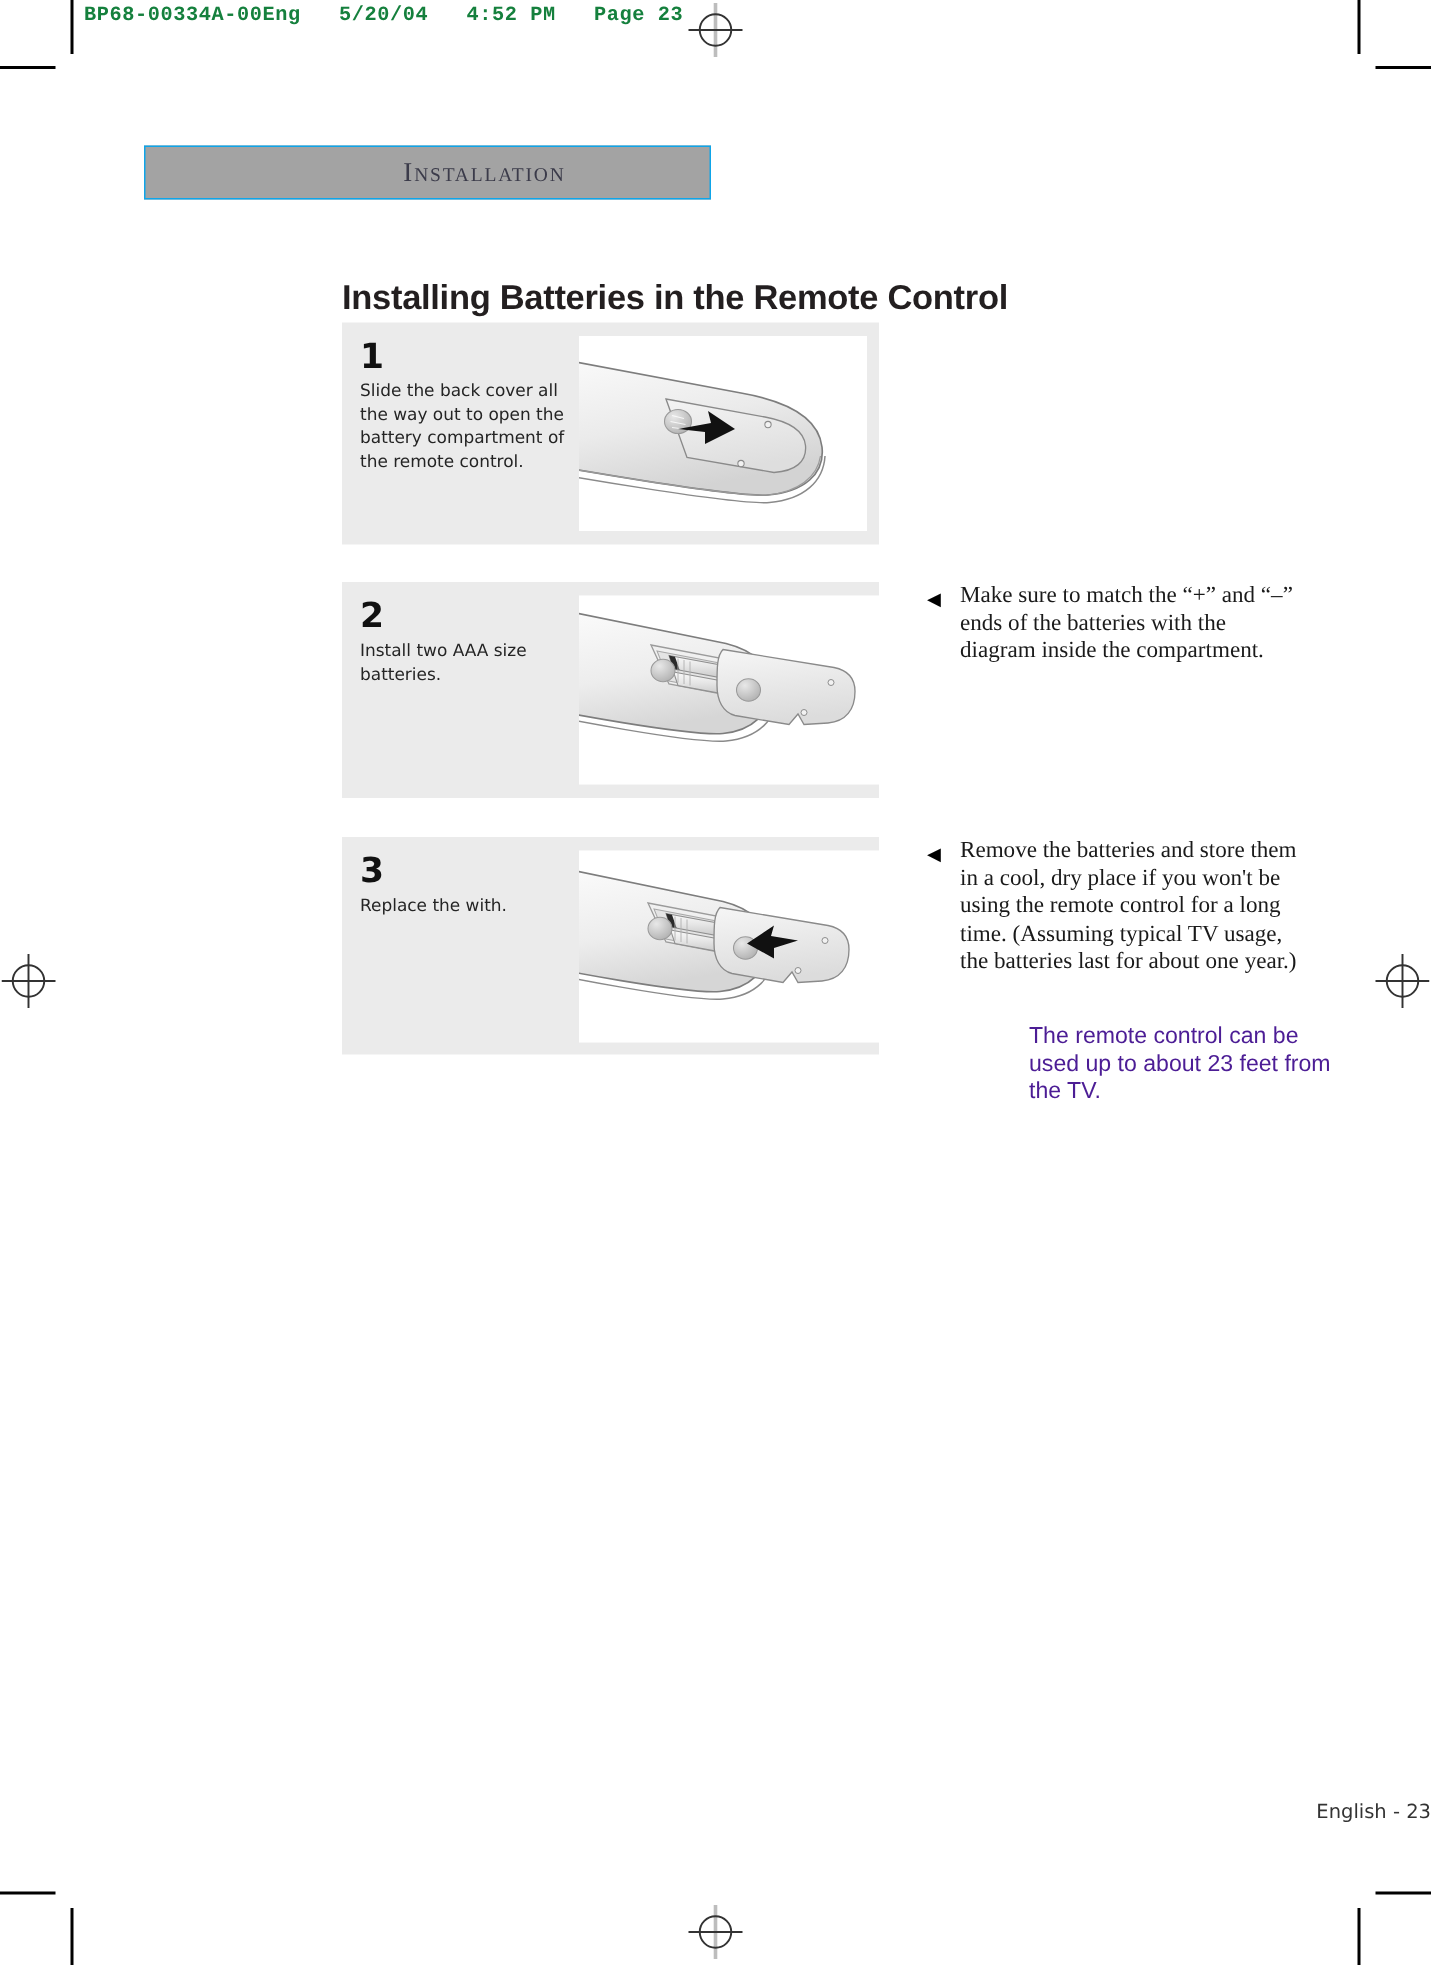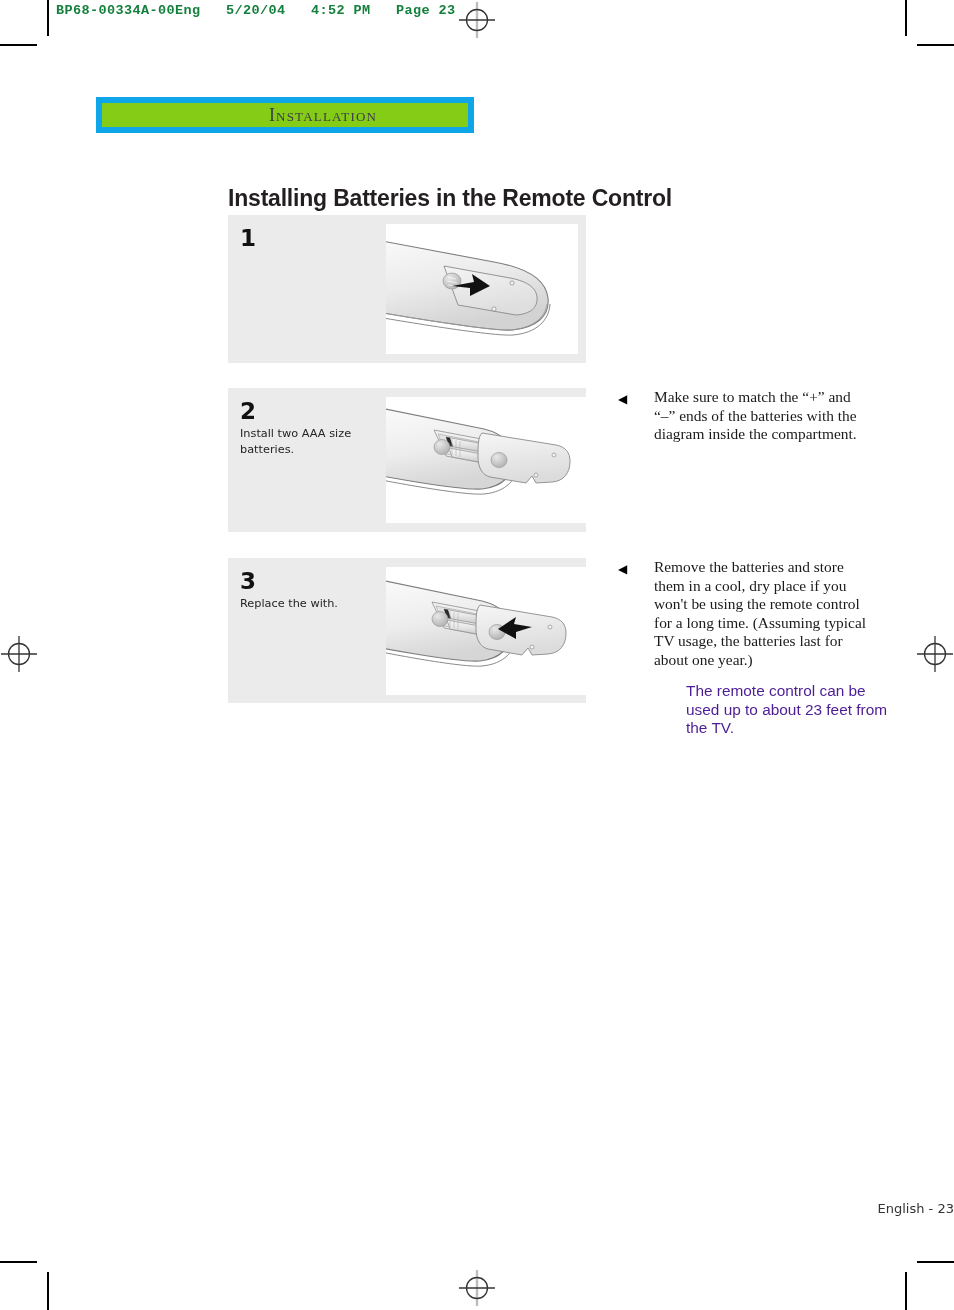--- a/index.html
+++ b/index.html
@@ -39,23 +39,23 @@
     white-space: pre;
   }
 
   
   .section-box {
     position: absolute;
     left: 96px;
     top: 97px;
     width: 378px;
     height: 36px;
-    border: 6px solid #0ea5e9;
+    border: 1px solid #0ea5e9;
     box-sizing: border-box;
-    background: #84cc16;
+    background: #a3a3a3;
   }
   .section-box-label {
     position: absolute;
     left: 0;
     right: 0;
     top: 50%;
     transform: translateY(-50%);
     text-align: center;
     padding-left: 76px;
     font-family: "Liberation Serif", serif;
@@ -124,21 +124,21 @@
   }
   .note-bullet {
     position: absolute;
     left: 0;
     top: 2px;
     font-size: 12px;
     line-height: 18.6px;
     color: #000000;
   }
   .note-body {
-    margin-left: 36px;
+    margin-left: 22px;
     display: block;
   }
   .note-extra {
     position: absolute;
     font-family: Liberation Sans, sans-serif;
     font-size: 15.4px;
     line-height: 18.6px;
     color: #4c1d95;
     margin-left: 40px;
   }
@@ -192,20 +192,21 @@
 
 <div class="section-box">
   <div class="section-box-label">Installation</div>
 </div>
 
 <h1 class="page-title">Installing Batteries in the Remote Control</h1>
 
 <div class="step-panel" style="top:215px; width:358px; height:148px;">
   <div class="step-text">
     <div class="step-num">1</div>
+    <div class="step-desc">Slide the back cover all the way out to open the battery compartment of the remote control.</div>
   </div>
   <div class="step-figure" style="width:192px; height:130px;">
     <svg width="192" height="130" viewBox="0 0 192 130">
       <defs>
         <linearGradient id="bodyGrad1" x1="0" y1="0" x2="0.4" y2="1">
           <stop offset="0%" stop-color="#fbfbfb"></stop>
           <stop offset="55%" stop-color="#ebebeb"></stop>
           <stop offset="100%" stop-color="#d3d3d3"></stop>
         </linearGradient>
         <linearGradient id="coverGrad1" x1="0" y1="0" x2="0.3" y2="1">

